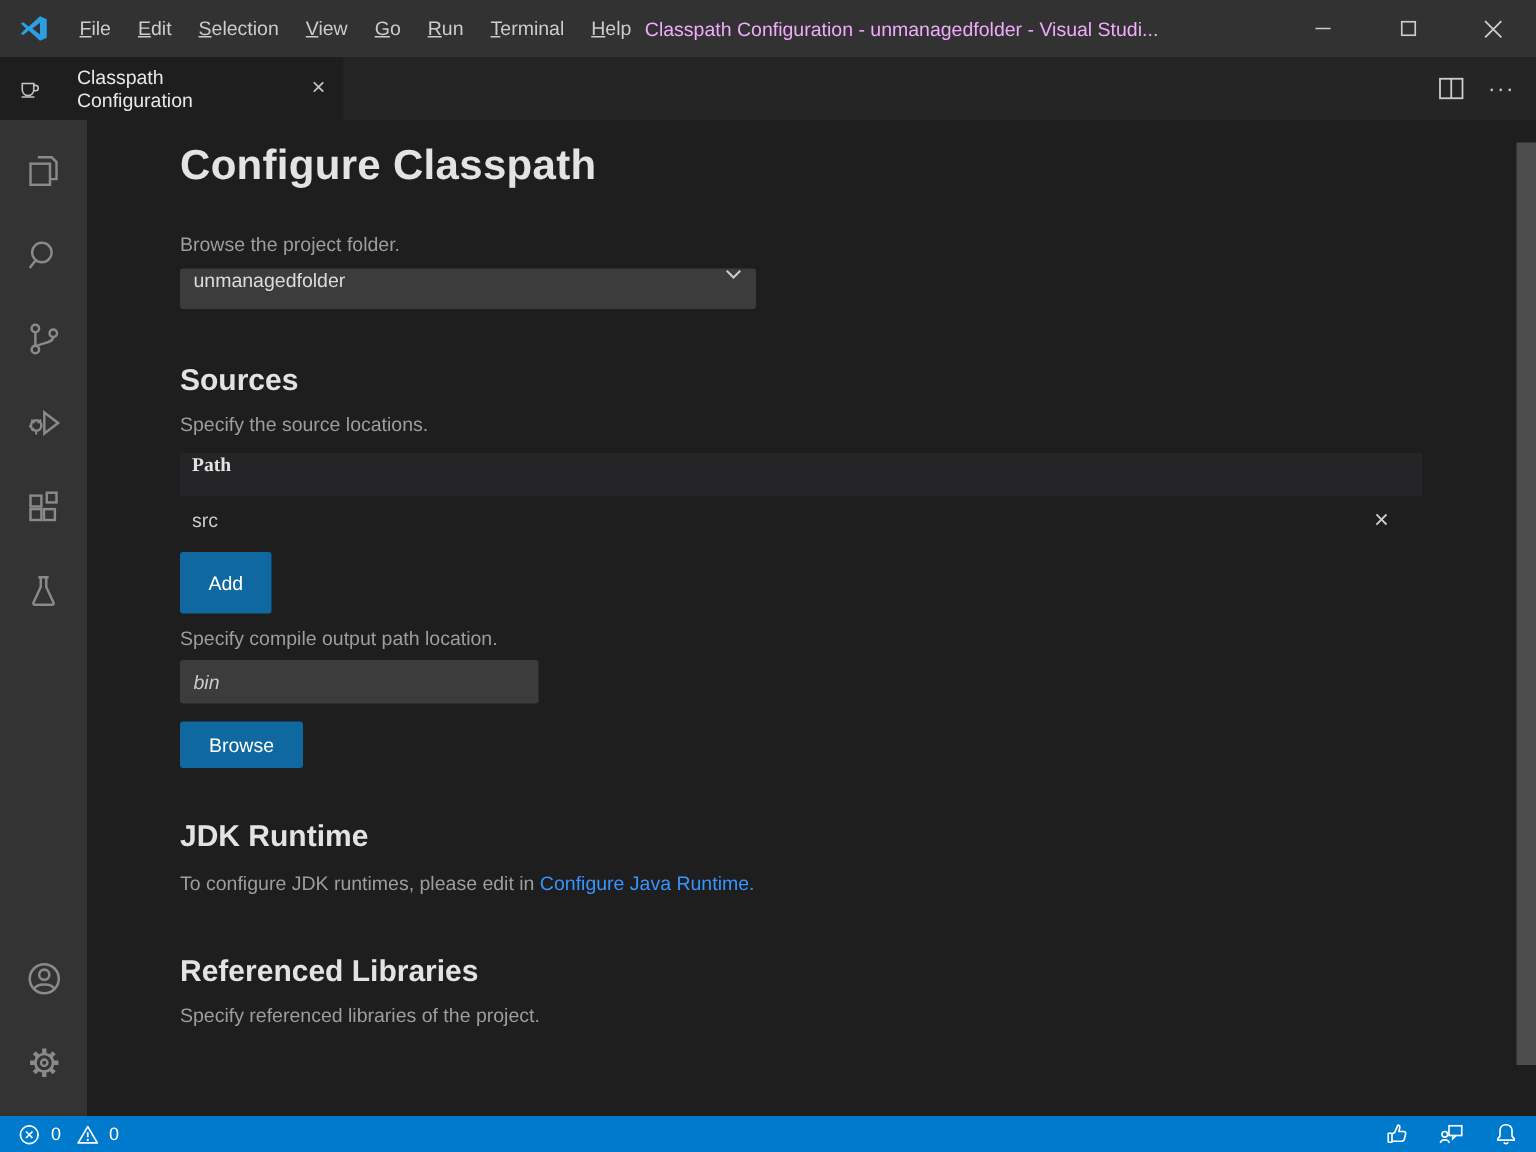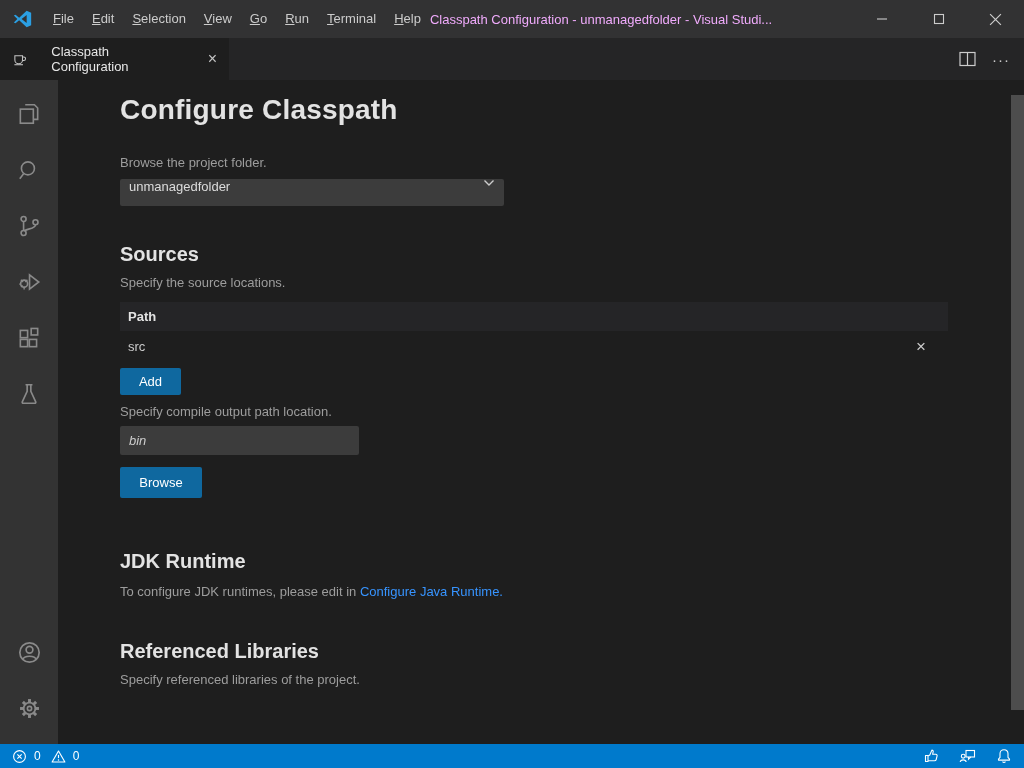--- a/index.html
+++ b/index.html
@@ -61,42 +61,42 @@
     display: flex; align-items: flex-start; padding: 0 9px; font-size: 13px; color: #dcdcdc;
   }
   .select .chev { margin-left: auto; display: flex; }
 
   h2.section-heading { font-size: 20px; font-weight: 700; color: #e3e3e3; }
   .sources-heading { margin-top: 37px; }
   .section-desc { font-size: 13px; color: #9d9d9d; margin-top: 9px; }
 
   .path-table { width: 828px; margin-top: 12px; font-size: 13px; }
   .path-header {
-    height: 29px; background: #252527; display: flex; align-items: center;
-    padding-left: 8px; font-weight: 700; color: #e3e3e3;
+    height: 29px; background: #252527; display: flex; 
+    padding-left: 8px; font-weight: 700; color: #e3e3e3; font-family: Liberation Serif, serif;
   }
   .path-row { height: 30px; display: flex; align-items: center; padding-left: 8px; color: #cccccc; }
   .row-delete { margin-left: auto; margin-right: 22px; color: #cccccc; font-size: 17px; line-height: 1; cursor: pointer; }
 
   .btn {
     display: inline-flex; align-items: center; justify-content: center;
     background: #0f689f; color: #ffffff; font-size: 13px; border: none; border-radius: 2px;
     cursor: pointer; font-family: inherit;
   }
-  .btn-add { width: 61px; height: 27px; margin-top: 7px; }
+  .btn-add { width: 61px; height: 41px; margin-top: 7px; }
   .btn-browse { width: 82px; height: 31px; margin-top: 12px; }
 
   .output-heading { margin-top: 40px; }
   .text-input {
     margin-top: 7px; width: 239px; height: 29px; background: #3c3c3c; border: none;
     border-radius: 2px; color: #cccccc; font-size: 13px; padding: 0 9px; font-family: inherit;
     display: block; outline: none; font-style: italic;
   }
 
-  .jdk-heading { margin-top: 52px; }
+  .jdk-heading { margin-top: 35px; }
   .jdk-text { font-size: 13px; color: #9d9d9d; margin-top: 11px; }
   .jdk-text a { color: #3794ff; text-decoration: none; cursor: pointer; }
 
   .libs-heading { margin-top: 41px; }
 
   .scrollbar-thumb {
     position: absolute; top: 15px; right: 0; width: 13px; height: 615px; background: #4d4d4d;
   }
 
   

